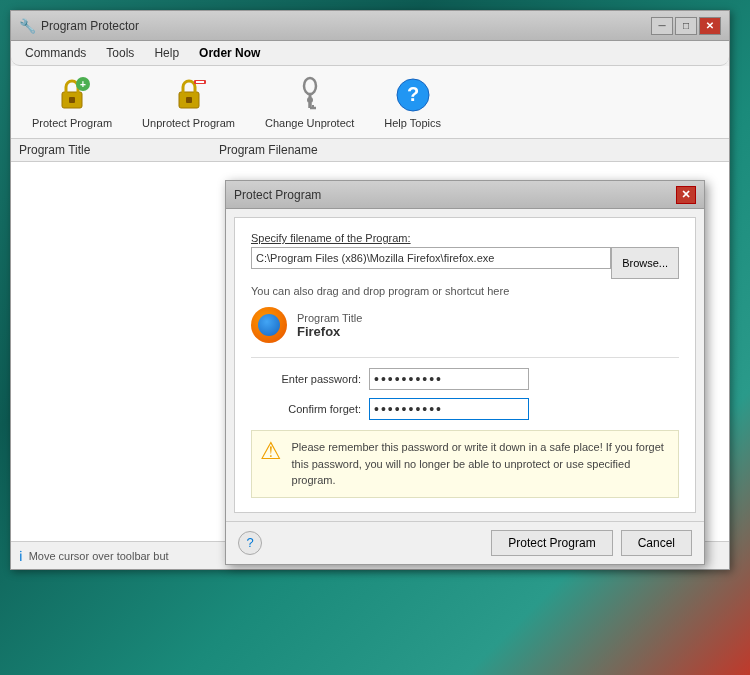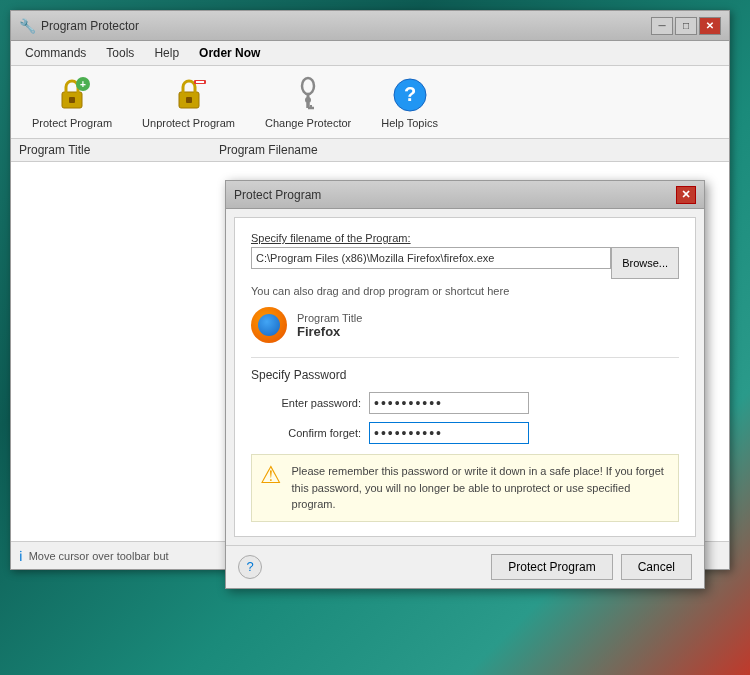--- a/index.html
+++ b/index.html
@@ -72,20 +72,21 @@
     }
 
     
     .menu-bar {
       background: #f0f0f0;
       height: 24px;
       display: flex;
       align-items: center;
       border-bottom: 1px solid #ccc;
       padding: 12px 4px;
+      border-radius: 9px;
     }
     .menu-item {
       padding: 2px 10px;
       cursor: pointer;
       font-size: 12px;
       color: #333;
     }
     .menu-item.active {
       font-weight: bold;
       color: #000;
@@ -438,21 +439,21 @@
       <div class="tool-icon">
         <svg width="38" height="38" viewBox="0 0 38 38">
           <ellipse cx="19" cy="10" rx="6" ry="8" fill="none" stroke="#888" stroke-width="2.5"></ellipse>
           <line x1="19" y1="18" x2="19" y2="32" stroke="#888" stroke-width="3"></line>
           <circle cx="19" cy="24" r="3" fill="#888"></circle>
           <line x1="19" y1="27" x2="19" y2="32" stroke="#888" stroke-width="3"></line>
           <line x1="19" y1="32" x2="25" y2="32" stroke="#888" stroke-width="2.5"></line>
           <line x1="22" y1="29" x2="22" y2="32" stroke="#888" stroke-width="2"></line>
         </svg>
       </div>
-      <span class="tool-label">Change Protector</span>
+      <span class="tool-label">Change Unprotect</span>
     </div>
 
 
     <div class="tool-btn">
       <div class="tool-icon">
         <svg width="38" height="38" viewBox="0 0 38 38">
           <circle cx="19" cy="19" r="16" fill="#2196f3" stroke="#1565c0" stroke-width="1"></circle>
           <text x="19" y="25" text-anchor="middle" font-size="20" fill="white" font-weight="bold">?</text>
         </svg>
       </div>
@@ -496,21 +497,20 @@
       <div class="ff-circle-outer">
         <div class="ff-inner"></div>
       </div>
       <div class="program-details">
         <div class="program-title-label">Program Title</div>
         <div class="program-name">Firefox</div>
       </div>
     </div>
 
     <div class="password-section">
-      <div class="section-label password-section-label">Specify Password</div>
 
       <div class="password-row">
         <span class="password-field-label">Enter password:</span>
         <input class="password-input" type="password" value="••••••••••" style="">
       </div>
 
       <div class="password-row">
         <span class="password-field-label">Confirm forget:</span>
         <input class="password-input active-input" type="password" value="••••••••••" style="">
       </div>

